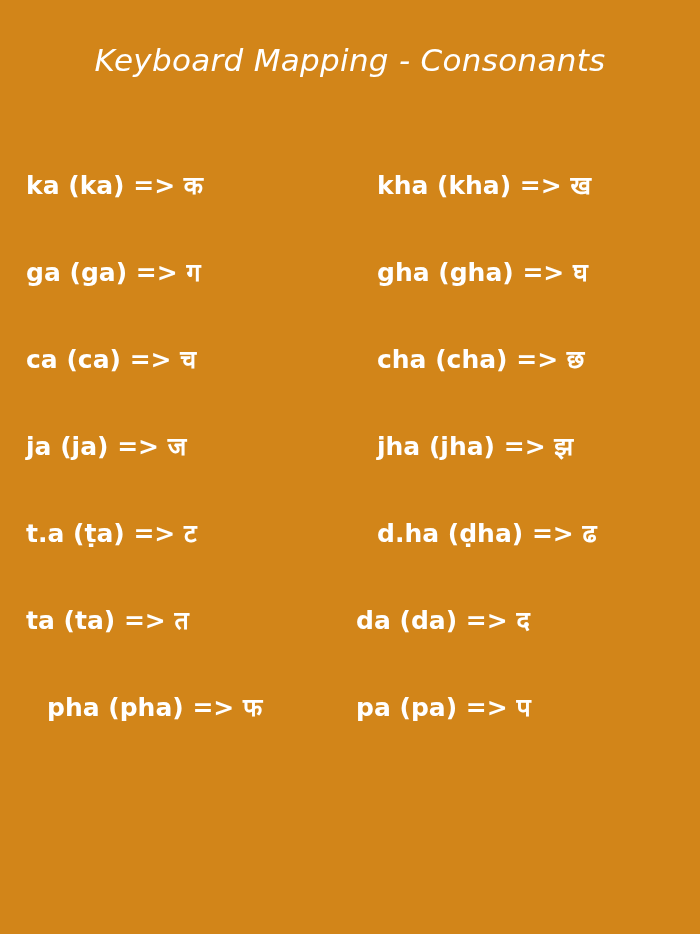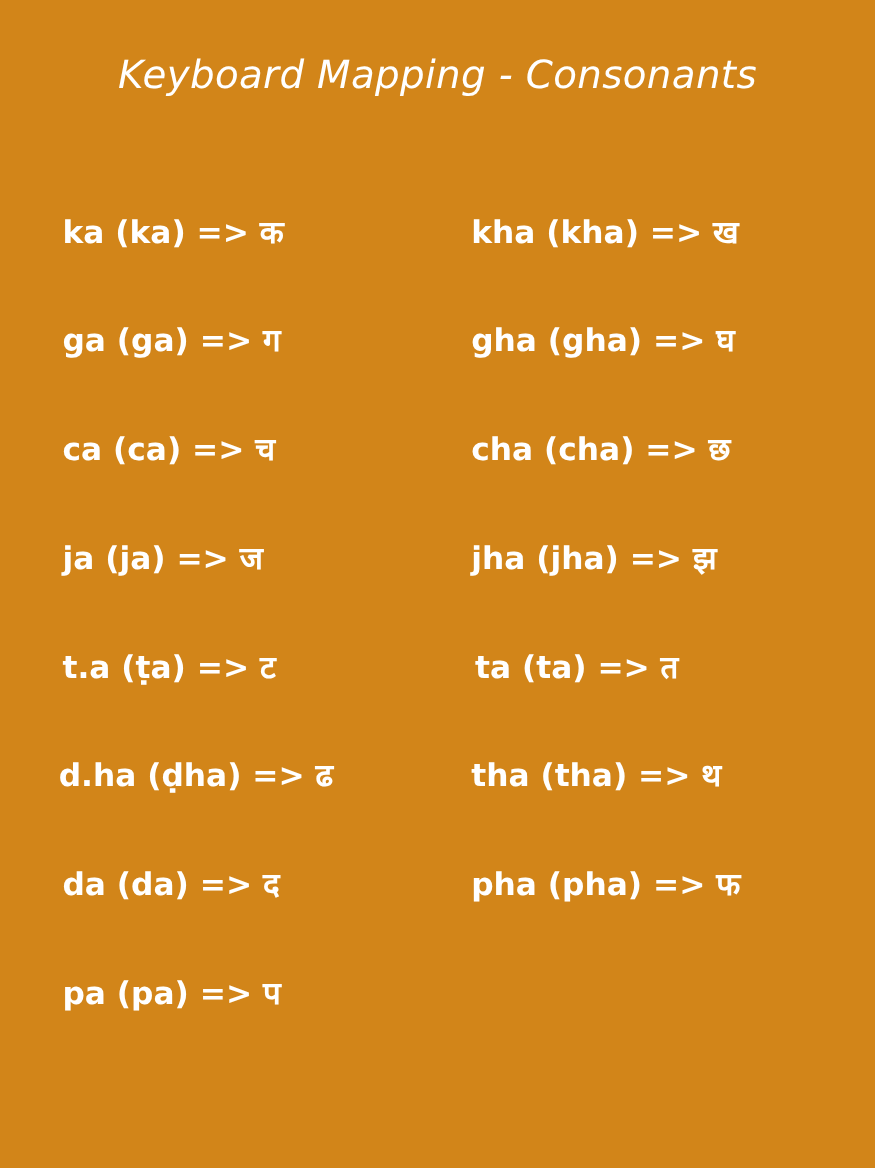--- a/index.html
+++ b/index.html
@@ -45,21 +45,20 @@
   .cell {
     display: flex;
     align-items: center;
     color: #ffffff;
     font-size: 25px;
     font-weight: bold;
     white-space: nowrap;
   }
   .cell.col-left {
     padding-left: 26px;
-    margin-left: 24px;
   }
   .cell.col-right {
     padding-left: 47px;
   }
 </style>
 </head>
 <body>
 
 <div class="page">
 
@@ -74,24 +73,23 @@
     <div class="cell col-right">gha (gha) =&gt; घ</div>
 
     <div class="cell col-left">ca (ca) =&gt; च</div>
     <div class="cell col-right">cha (cha) =&gt; छ</div>
 
     <div class="cell col-left">ja (ja) =&gt; ज</div>
     <div class="cell col-right">jha (jha) =&gt; झ</div>
 
     <div class="cell col-left">t.a (ṭa) =&gt; ट</div>
 
+    <div class="cell col-right">d.ha (ḍha) =&gt; ढ</div>
+
     <div class="cell col-left">ta (ta) =&gt; त</div>
-
-    <div class="cell col-right">d.ha (ḍha) =&gt; ढ</div>
-    <div class="cell col-right">tha (tha) =&gt; थ</div>
 
     <div class="cell col-left">da (da) =&gt; द</div>
 
     <div class="cell col-right">pha (pha) =&gt; फ</div>
     <div class="cell col-left">pa (pa) =&gt; प</div>
 
   </div>
 </div>
 
 </body></html>

